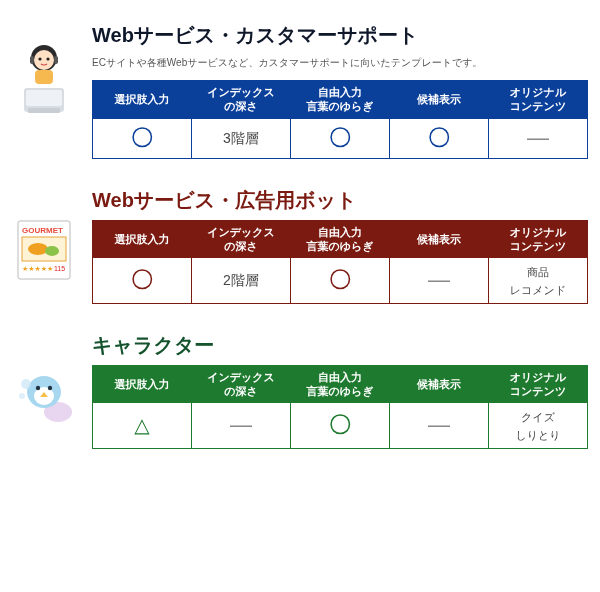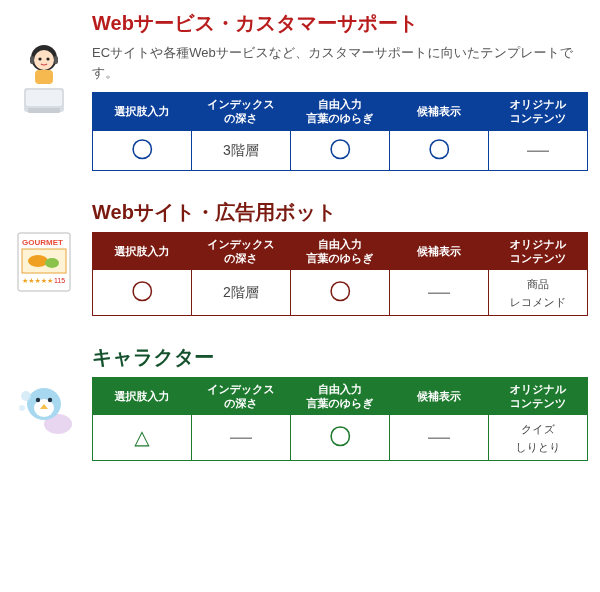--- a/index.html
+++ b/index.html
@@ -6,38 +6,38 @@
   body {
     font-family: "Hiragino Kaku Gothic ProN", "Meiryo", sans-serif;
     background: #fff;
     width: 600px;
     padding: 10px 12px;
   }
   .section { display: flex; gap: 12px; margin-bottom: 28px; }
   .icon-col { width: 68px; flex-shrink: 0; padding-top: 30px; }
   .content-col { flex: 1; }
   .title { font-size: 20px; font-weight: bold; margin-bottom: 6px; }
-  .desc { font-size: 13px; color: #555; line-height: 1.5; margin-bottom: 10px; }
+  .desc { font-size: 10px; color: #555; line-height: 1.5; margin-bottom: 10px; }
   .feat-table { width: 100%; border-collapse: collapse; table-layout: fixed; }
   .feat-table th, .feat-table td {
     border: 1.5px solid;
     text-align: center;
     vertical-align: middle;
     font-size: 11px;
     line-height: 1.3;
     padding: 4px 2px;
   }
   .feat-table th { color: #fff; font-weight: bold; height: 36px; }
   .feat-table td { height: 40px; font-size: 14px; color: #444; background: #fff; }
   .circle-sym { font-size: 22px; font-weight: bold; }
   .dash-sym { font-size: 22px; color: #888; }
   .tri-sym { font-size: 20px; }
   .small-txt { font-size: 11px; line-height: 1.3; }
   
-  .s-blue .title { color: #b91c1c; }
+  .s-blue .title { color: #0f172a; margin-top: 12px; }
   .s-blue th, .s-blue td { border-color: #0a3f9a; }
   .s-blue th { background: #0a3f9a; }
   .s-blue .circle-sym { color: #0a3f9a; }
   .s-red .title { color: #7a1a10; }
   .s-red th, .s-red td { border-color: #7a1a10; }
   .s-red th { background: #7a1a10; }
   .s-red .circle-sym { color: #7a1a10; }
   .s-green .title { color: #14532d; }
   .s-green th, .s-green td { border-color: #1e7a2e; }
   .s-green th { background: #1e7a2e; }
@@ -97,21 +97,21 @@
           <rect x="6" y="4" width="52" height="58" rx="2" fill="#fff" stroke="#bbb"></rect>
           <text x="10" y="16" font-size="8" font-weight="bold" fill="#e74c3c" font-family="sans-serif">GOURMET</text>
           <rect x="10" y="20" width="44" height="24" fill="#fff3d6" stroke="#e8a33d"></rect>
           <ellipse cx="26" cy="32" rx="10" ry="6" fill="#f0a020"></ellipse>
           <ellipse cx="40" cy="34" rx="7" ry="5" fill="#8bc34a"></ellipse>
           <text x="10" y="54" font-size="7" fill="#f0a020">★★★★★</text>
           <text x="42" y="54" font-size="7" fill="#d22">115</text>
         </svg>
       </div>
       <div class="content-col">
-        <div class="title">Webサイト・広告用ボット</div>
+        <div class="title">Webサービス・広告用ボット</div>
         <table class="feat-table">
           <thead>
             <tr>
               <th>選択肢入力</th>
               <th>インデックス<br>の深さ</th>
               <th>自由入力<br>言葉のゆらぎ</th>
               <th>候補表示</th>
               <th>オリジナル<br>コンテンツ</th>
             </tr>
           </thead>

